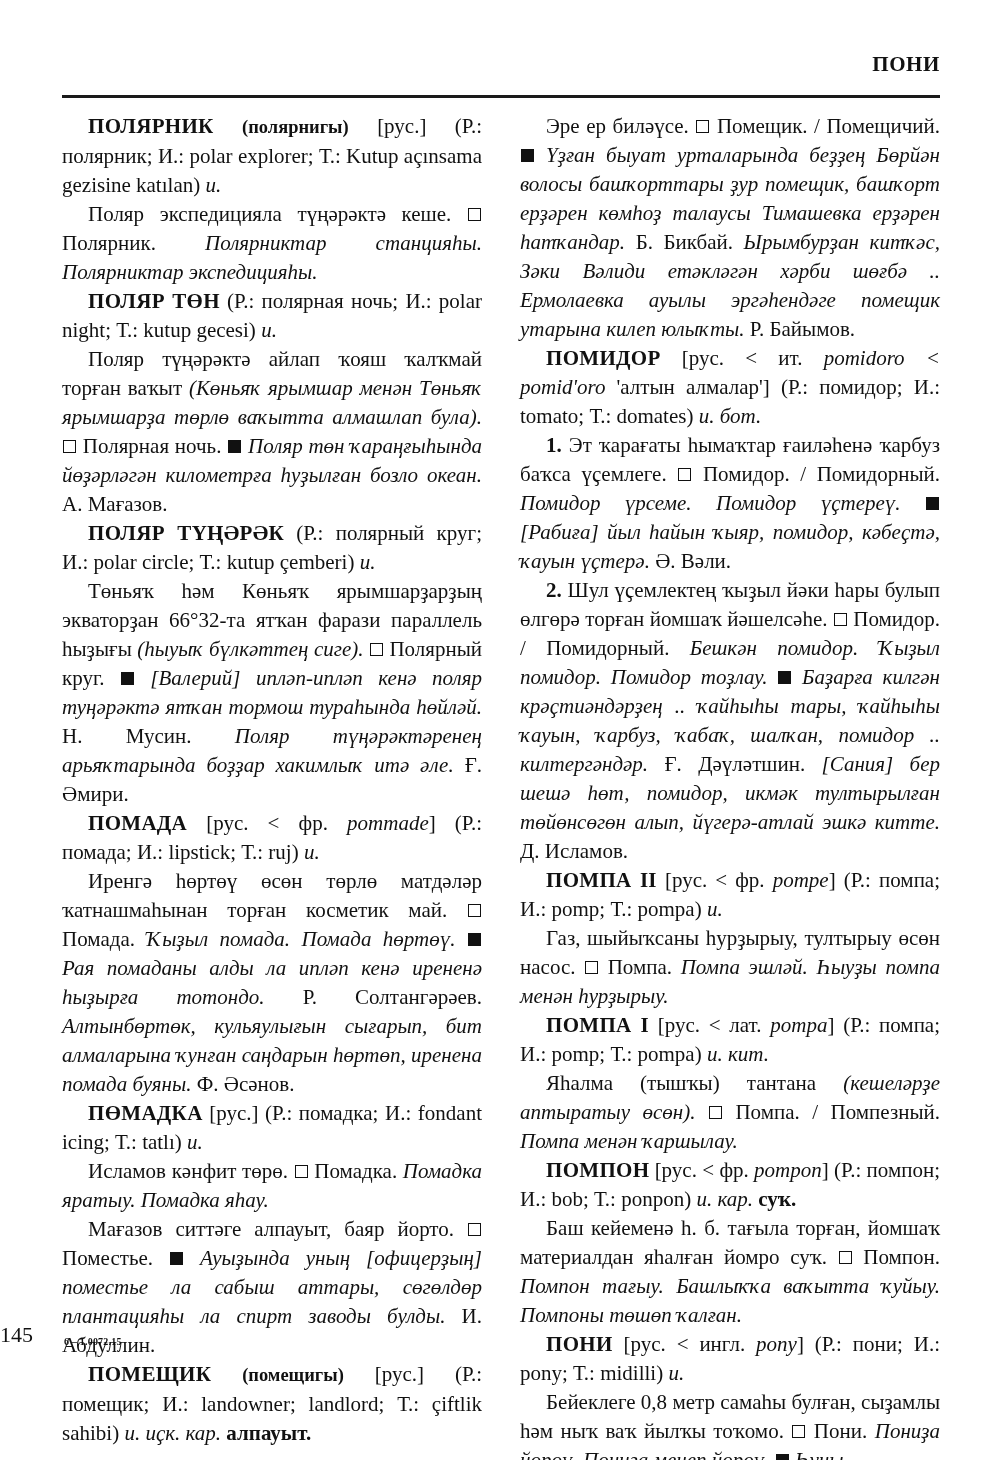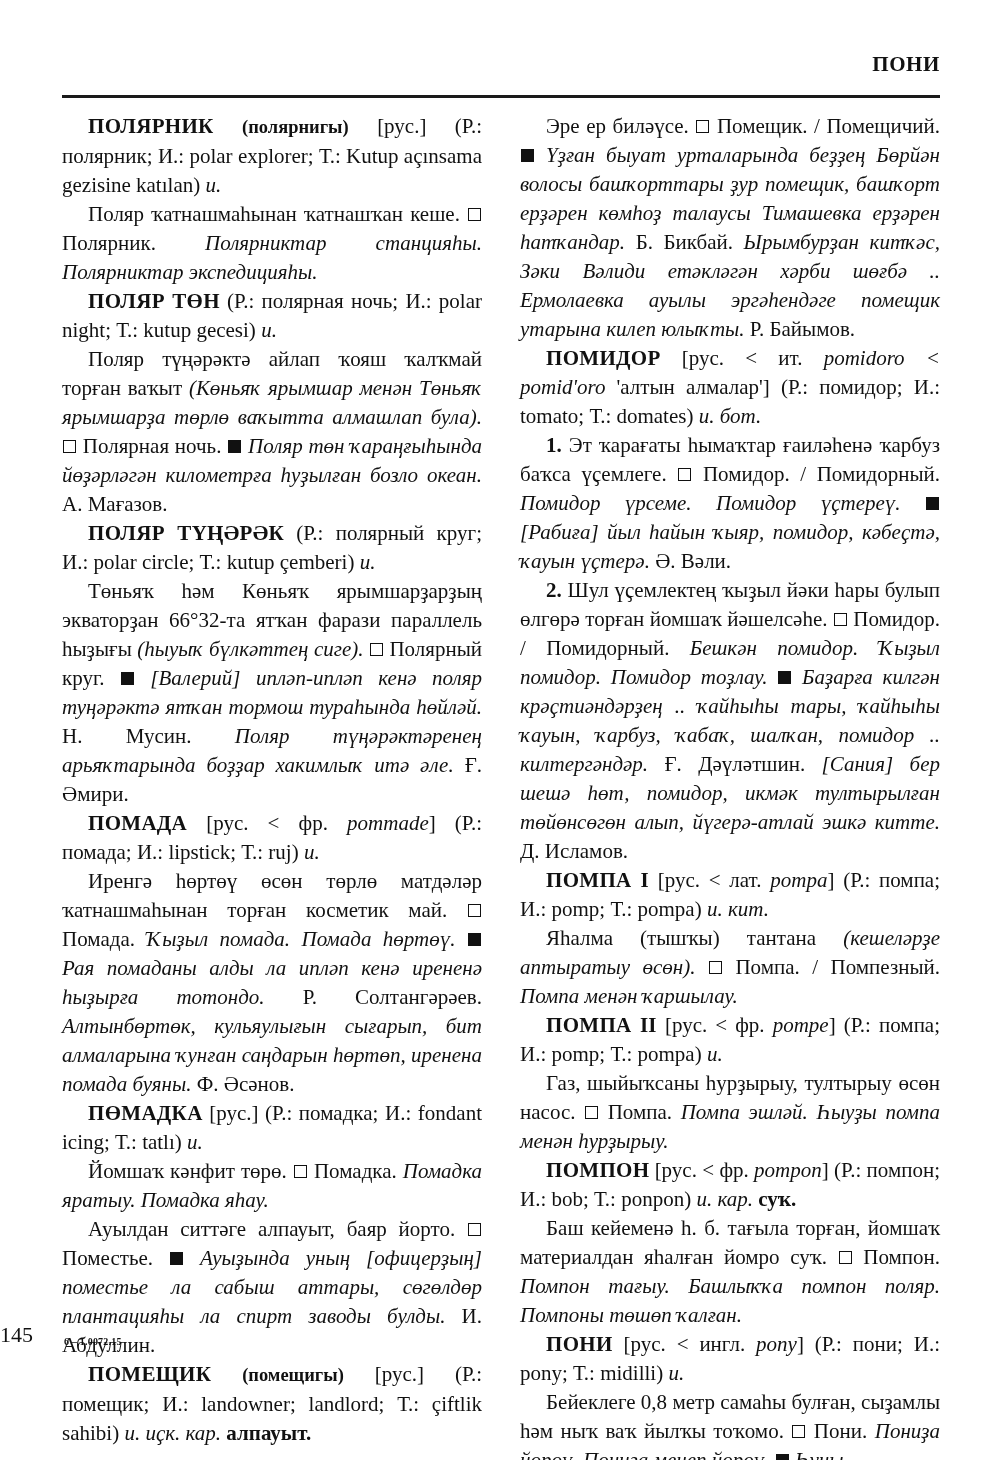--- a/index.html
+++ b/index.html
@@ -120,45 +120,45 @@
 
   <div class="runhead">ПОНИ</div>
   <div class="rule"></div>
 
   <div class="columns">
 
     <div class="col">
 
       <div class="entry">
         <p class="p"><span class="hw">ПОЛЯРНИК</span> <span class="hw-sm">(полярнигы)</span> <span>[рус.]</span> <span>(Р.: полярник; И.: polar explorer; Т.: Kutup açınsama gezisine katılan)</span> <span class="it">и.</span></p>
-        <p class="p"><span>Поляр ҡатнашмаһынан ҡатнашҡан кеше.</span> <span class="mk-open"></span> <span>Полярник.</span> <span class="it">Полярниктар станцияһы. Полярниктар экспедицияһы.</span></p>
+        <p class="p"><span>Поляр экспедицияла түңәрәктә кеше.</span> <span class="mk-open"></span> <span>Полярник.</span> <span class="it">Полярниктар станцияһы. Полярниктар экспедицияһы.</span></p>
       </div>
 
       <div class="entry">
         <p class="p"><span class="hw">ПОЛЯР ТӨН</span> <span>(Р.: полярная ночь; И.: polar night; Т.: kutup gecesi)</span> <span class="it">и.</span></p>
         <p class="p"><span>Поляр түңәрәктә айлап ҡояш ҡалҡмай торған ваҡыт</span> <span class="it">(Көньяҡ ярымшар менән Төньяҡ ярымшарҙа төрлө ваҡытта алмашлап була).</span> <span class="mk-open"></span> <span>Полярная ночь.</span> <span class="mk-fill"></span> <span class="it">Поляр төн ҡараңғыһында йөҙәрләгән километрға һуҙылған бозло океан.</span> <span>А. Мағазов.</span></p>
       </div>
 
       <div class="entry">
         <p class="p"><span class="hw">ПОЛЯР ТҮҢӘРӘК</span> <span>(Р.: полярный круг; И.: polar circle; Т.: kutup çemberi)</span> <span class="it">и.</span></p>
         <p class="p"><span>Төньяҡ һәм Көньяҡ ярымшарҙарҙың экваторҙан 66°32-та ятҡан фарази параллель һыҙығы</span> <span class="it">(һыуыҡ бүлкәттең сиге).</span> <span class="mk-open"></span> <span>Полярный круг.</span> <span class="mk-fill"></span> <span class="it">[Валерий] ипләп-ипләп кенә поляр туңәрәктә ятҡан тормош тураһында һөйләй.</span> <span>Н. Мусин.</span> <span class="it">Поляр түңәрәктәренең арьяҡтарында боҙҙар хакимлыҡ итә әле.</span> <span>Ғ. Әмири.</span></p>
       </div>
 
       <div class="entry">
         <p class="p"><span class="hw">ПОМАДА</span> <span>[рус. &lt; фр.</span> <span class="it">pommade</span><span>]</span> <span>(Р.: помада; И.: lipstick; Т.: ruj)</span> <span class="it">и.</span></p>
         <p class="p"><span>Иренгә һөртөү өсөн төрлө матдәләр ҡатнашмаһынан торған косметик май.</span> <span class="mk-open"></span> <span>Помада.</span> <span class="it">Ҡыҙыл помада. Помада һөртөү.</span> <span class="mk-fill"></span> <span class="it">Рая помаданы алды ла ипләп кенә ирененә һыҙырға тотондо.</span> <span>Р. Солтангәрәев.</span> <span class="it">Алтынбөртөк, кульяулығын сығарып, бит алмаларына ҡунған саңдарын һөртөп, иренена помада буяны.</span> <span>Ф. Әсәнов.</span></p>
       </div>
 
       <div class="entry">
         <p class="p"><span class="hw">ПӨМАДКА</span> <span>[рус.]</span> <span>(Р.: помадка; И.: fondant icing; Т.: tatlı)</span> <span class="it">и.</span></p>
-        <p class="p"><span>Йомшаҡ кәнфит төрө.</span> <span class="mk-open"></span> <span>Помадка.</span> <span class="it">Помадка яратыу. Помадка яһау.</span></p>
-      </div>
-
-      <div class="entry">
-        <p class="p"><span>Ауылдан ситтәге алпауыт, баяр йорто.</span> <span class="mk-open"></span> <span>Поместье.</span> <span class="mk-fill"></span> <span class="it">Ауыҙында уның [офицерҙың] поместье ла сабыш аттары, сөгөлдөр плантацияһы ла спирт заводы булды.</span> <span>И. Абдуллин.</span></p>
+        <p class="p"><span>Исламов кәнфит төрө.</span> <span class="mk-open"></span> <span>Помадка.</span> <span class="it">Помадка яратыу. Помадка яһау.</span></p>
+      </div>
+
+      <div class="entry">
+        <p class="p"><span>Мағазов ситтәге алпауыт, баяр йорто.</span> <span class="mk-open"></span> <span>Поместье.</span> <span class="mk-fill"></span> <span class="it">Ауыҙында уның [офицерҙың] поместье ла сабыш аттары, сөгөлдөр плантацияһы ла спирт заводы булды.</span> <span>И. Абдуллин.</span></p>
       </div>
 
       <div class="entry">
         <p class="p"><span class="hw">ПОМЕЩИК</span> <span class="hw-sm">(помещигы)</span> <span>[рус.]</span> <span>(Р.: помещик; И.: landowner; landlord; Т.: çiftlik sahibi)</span> <span class="it">и. иҫк. кар.</span> <span class="bd">алпауыт.</span></p>
       </div>
 
     </div>
 
     <div class="col">
 
@@ -166,32 +166,32 @@
         <p class="p"><span>Эре ер биләүсе.</span> <span class="mk-open"></span> <span>Помещик. / Помещичий.</span> <span class="mk-fill"></span> <span class="it">Үҙған быуат урталарында беҙҙең Бөрйән волосы башҡорттары ҙур помещик, башҡорт ерҙәрен көмһоҙ талаусы Тимашевка ерҙәрен һатҡандар.</span> <span>Б. Бикбай.</span> <span class="it">Ырымбурҙан китҡәс, Зәки Вәлиди етәкләгән хәрби шөғбә .. Ермолаевка ауылы эргәһендәге помещик утарына килеп юлыҡты.</span> <span>Р. Байымов.</span></p>
       </div>
 
       <div class="entry">
         <p class="p"><span class="hw">ПОМИДОР</span> <span>[рус. &lt; ит.</span> <span class="it">pomidoro &lt; pomid'oro</span> <span>'алтын алмалар']</span> <span>(Р.: помидор; И.: tomato; Т.: domates)</span> <span class="it">и. бот.</span></p>
         <p class="p"><span class="sense">1.</span> <span>Эт ҡарағаты һымаҡтар ғаиләһенә ҡарбуз баҡса үҫемлеге.</span> <span class="mk-open"></span> <span>Помидор. / Помидорный.</span> <span class="it">Помидор үрсеме. Помидор үҫтереү.</span> <span class="mk-fill"></span> <span class="it">[Рабиға] йыл һайын ҡыяр, помидор, кәбеҫтә, ҡауын үҫтерә.</span> <span>Ә. Вәли.</span></p>
         <p class="p"><span class="sense">2.</span> <span>Шул үҫемлектең ҡыҙыл йәки һары булып өлгөрә торған йомшаҡ йәшелсәһе.</span> <span class="mk-open"></span> <span>Помидор. / Помидорный.</span> <span class="it">Бешкән помидор. Ҡыҙыл помидор. Помидор тоҙлау.</span> <span class="mk-fill"></span> <span class="it">Баҙарға килгән крәҫтиәндәрҙең .. ҡайһыһы тары, ҡайһыһы ҡауын, ҡарбуз, ҡабаҡ, шалҡан, помидор .. килтергәндәр.</span> <span>Ғ. Дәүләтшин.</span> <span class="it">[Сания] бер шешә һөт, помидор, икмәк тултырылған төйөнсөгөн алып, йүгерә-атлай эшкә китте.</span> <span>Д. Исламов.</span></p>
       </div>
 
       <div class="entry">
+        <p class="p"><span class="hw">ПОМПА II</span> <span>[рус. &lt; фр.</span> <span class="it">pompe</span><span>]</span> <span>(Р.: помпа; И.: pomp; Т.: pompa)</span> <span class="it">и.</span></p>
+        <p class="p"><span>Газ, шыйыҡсаны һурҙырыу, тултырыу өсөн насос.</span> <span class="mk-open"></span> <span>Помпа.</span> <span class="it">Помпа эшләй. Һыуҙы помпа менән һурҙырыу.</span></p>
+      </div>
+
+      <div class="entry">
         <p class="p"><span class="hw">ПОМПА I</span> <span>[рус. &lt; лат.</span> <span class="it">pompa</span><span>]</span> <span>(Р.: помпа; И.: pomp; Т.: pompa)</span> <span class="it">и. кит.</span></p>
         <p class="p"><span>Яһалма (тышҡы) тантана</span> <span class="it">(кешеләрҙе аптыратыу өсөн).</span> <span class="mk-open"></span> <span>Помпа. / Помпезный.</span> <span class="it">Помпа менән ҡаршылау.</span></p>
       </div>
 
       <div class="entry">
-        <p class="p"><span class="hw">ПОМПА II</span> <span>[рус. &lt; фр.</span> <span class="it">pompe</span><span>]</span> <span>(Р.: помпа; И.: pomp; Т.: pompa)</span> <span class="it">и.</span></p>
-        <p class="p"><span>Газ, шыйыҡсаны һурҙырыу, тултырыу өсөн насос.</span> <span class="mk-open"></span> <span>Помпа.</span> <span class="it">Помпа эшләй. Һыуҙы помпа менән һурҙырыу.</span></p>
-      </div>
-
-      <div class="entry">
         <p class="p"><span class="hw">ПОМПОН</span> <span>[рус. &lt; фр.</span> <span class="it">pompon</span><span>]</span> <span>(Р.: помпон; И.: bob; Т.: ponpon)</span> <span class="it">и. кар.</span> <span class="bd">суҡ.</span></p>
-        <p class="p"><span>Баш кейеменә һ. б. тағыла торған, йомшаҡ материалдан яһалған йомро суҡ.</span> <span class="mk-open"></span> <span>Помпон.</span> <span class="it">Помпон тағыу. Башлыҡҡа помпон поляр. Помпоны төшөп ҡалған.</span></p>
+        <p class="p"><span>Баш кейеменә һ. б. тағыла торған, йомшаҡ материалдан яһалған йомро суҡ.</span> <span class="mk-open"></span> <span>Помпон.</span> <span class="it">Помпон тағыу. Башлыҡҡа ваҡытта ҡуйыу. Помпоны төшөп ҡалған.</span></p>
       </div>
 
       <div class="entry">
         <p class="p"><span class="hw">ПОНИ</span> <span>[рус. &lt; ингл.</span> <span class="it">pony</span><span>]</span> <span>(Р.: пони; И.: pony; Т.: midilli)</span> <span class="it">и.</span></p>
         <p class="p"><span>Бейеклеге 0,8 метр самаһы булған, сыҙамлы һәм ныҡ ваҡ йылҡы тоҡомо.</span> <span class="mk-open"></span> <span>Пони.</span> <span class="it">Пониҙа йөрөү. Понига менеп йөрөү.</span> <span class="mk-fill"></span> <span class="it">Һуңы-</span></p>
       </div>
 
     </div>
   </div>
 

